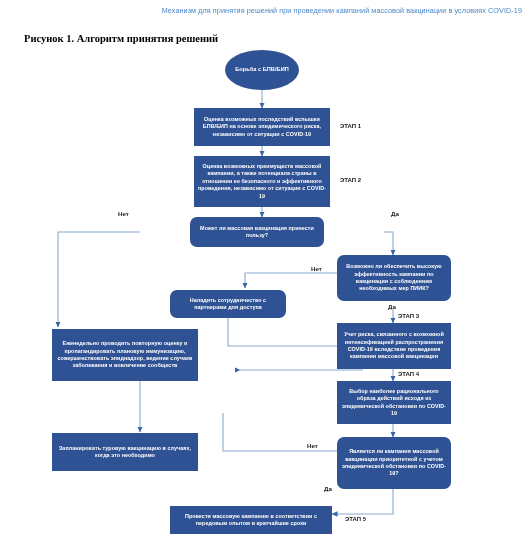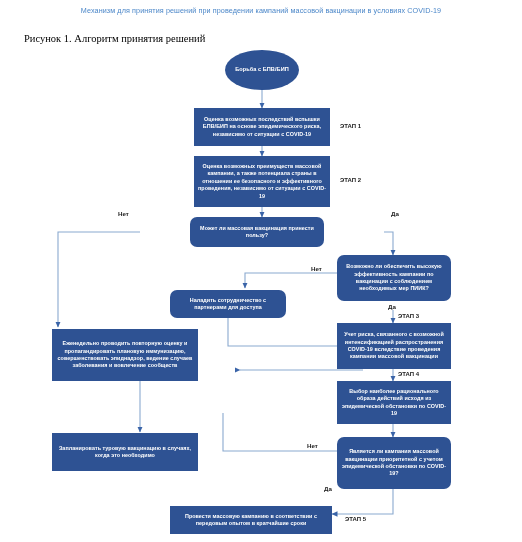--- a/index.html
+++ b/index.html
@@ -14,33 +14,33 @@
     overflow: hidden;
     font-family: "Liberation Sans", sans-serif;
     color: #000000;
   }
 
   #page-header {
     position: absolute;
     left: 0;
     top: 6px;
     width: 522px;
-    text-align: center;
+    text-align: right;
     font-size: 7.2px;
     color: #4a86c8;
     letter-spacing: 0.1px;
     line-height: 10px;
   }
 
   #figure-title {
     position: absolute;
     left: 24px;
     top: 33px;
     font-family: "Liberation Serif", serif;
-    font-weight: normal;
+    font-weight: bold;
     font-size: 10.5px;
     color: #000000;
   }
 
   .canvas {
     position: absolute;
     left: 0;
     top: 0;
     width: 522px;
     height: 542px;

